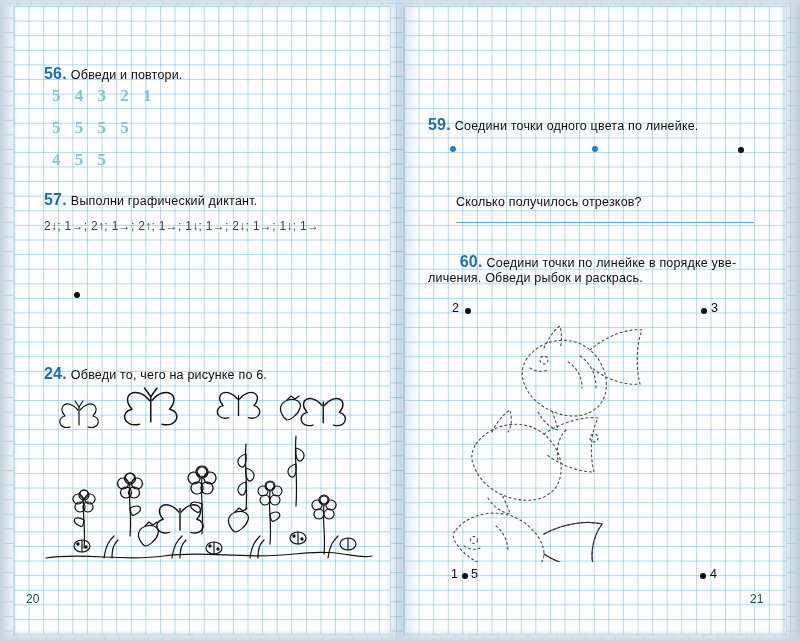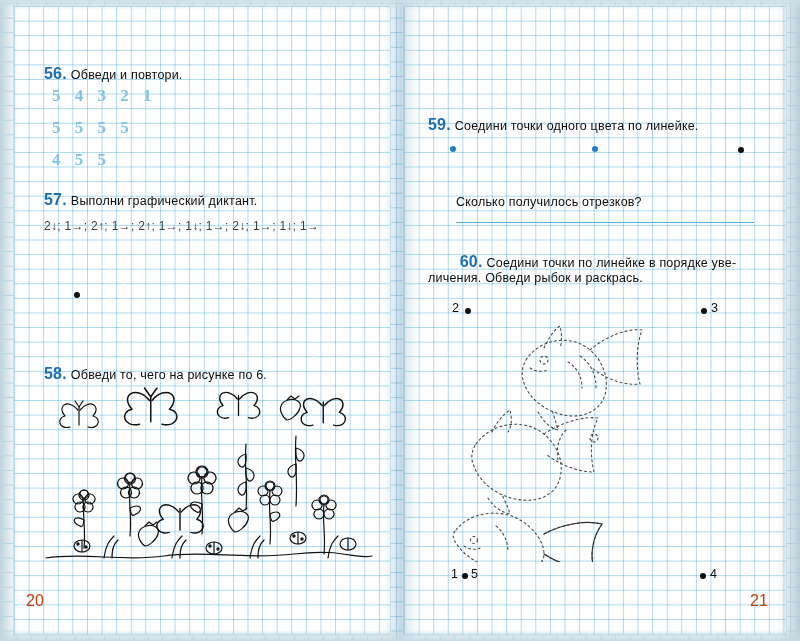--- a/index.html
+++ b/index.html
@@ -141,22 +141,22 @@
     background: #111;
   }
   .bluedot {
     position: absolute;
     width: 6px; height: 6px;
     border-radius: 50%;
     background: #1f7fd0;
   }
   .pagenum {
     position: absolute;
-    font-size: 16px;
-    color: #c2410c;
+    font-size: 12px;
+    color: #14532d;
   }
   
   .banner {
     position: absolute;
     left: 28px; top: 64px;
     width: 330px; height: 27px;
     background: #1f8fd8;
     display: flex;
     align-items: center;
     justify-content: center;
@@ -212,21 +212,21 @@
       <div class="trace-digits" style="left:52px; top:150px;">4 5 5</div>
 
       <div class="task" style="left:44px; top:190px;">
         <span class="num">57.</span><span class="txt">Выполни графический диктант.</span>
       </div>
       <div class="dictation" style="left:44px; top:219px;">2↓; 1→; 2↑; 1→; 2↑; 1→; 1↓; 1→; 2↓; 1→; 1↓; 1→</div>
 
       <div class="dot" style="left:74px; top:292px;"></div>
 
       <div class="task" style="left:44px; top:364px;">
-        <span class="num">58.</span><span class="txt">Обведи то, чего на рисунке по 6.</span>
+        <span class="num">24.</span><span class="txt">Обведи то, чего на рисунке по 6.</span>
       </div>
 
       <svg class="sketch" style="left:44px; top:382px;" width="330" height="190" viewBox="0 0 330 190">
         <g fill="none" stroke="#111" stroke-width="1.2" stroke-linecap="round" stroke-linejoin="round">
 
           <path d="M2 176 C 40 170, 80 180, 120 174 S 200 178, 250 172 S 310 178, 328 174"></path>
 
           <g transform="translate(20,18)">
             <path d="M14 10 c -10 -12 -22 -4 -13 6 c -9 2 -6 14 5 11"></path>
             <path d="M16 10 c 10 -12 22 -4 13 6 c 9 2 6 14 -5 11"></path>

